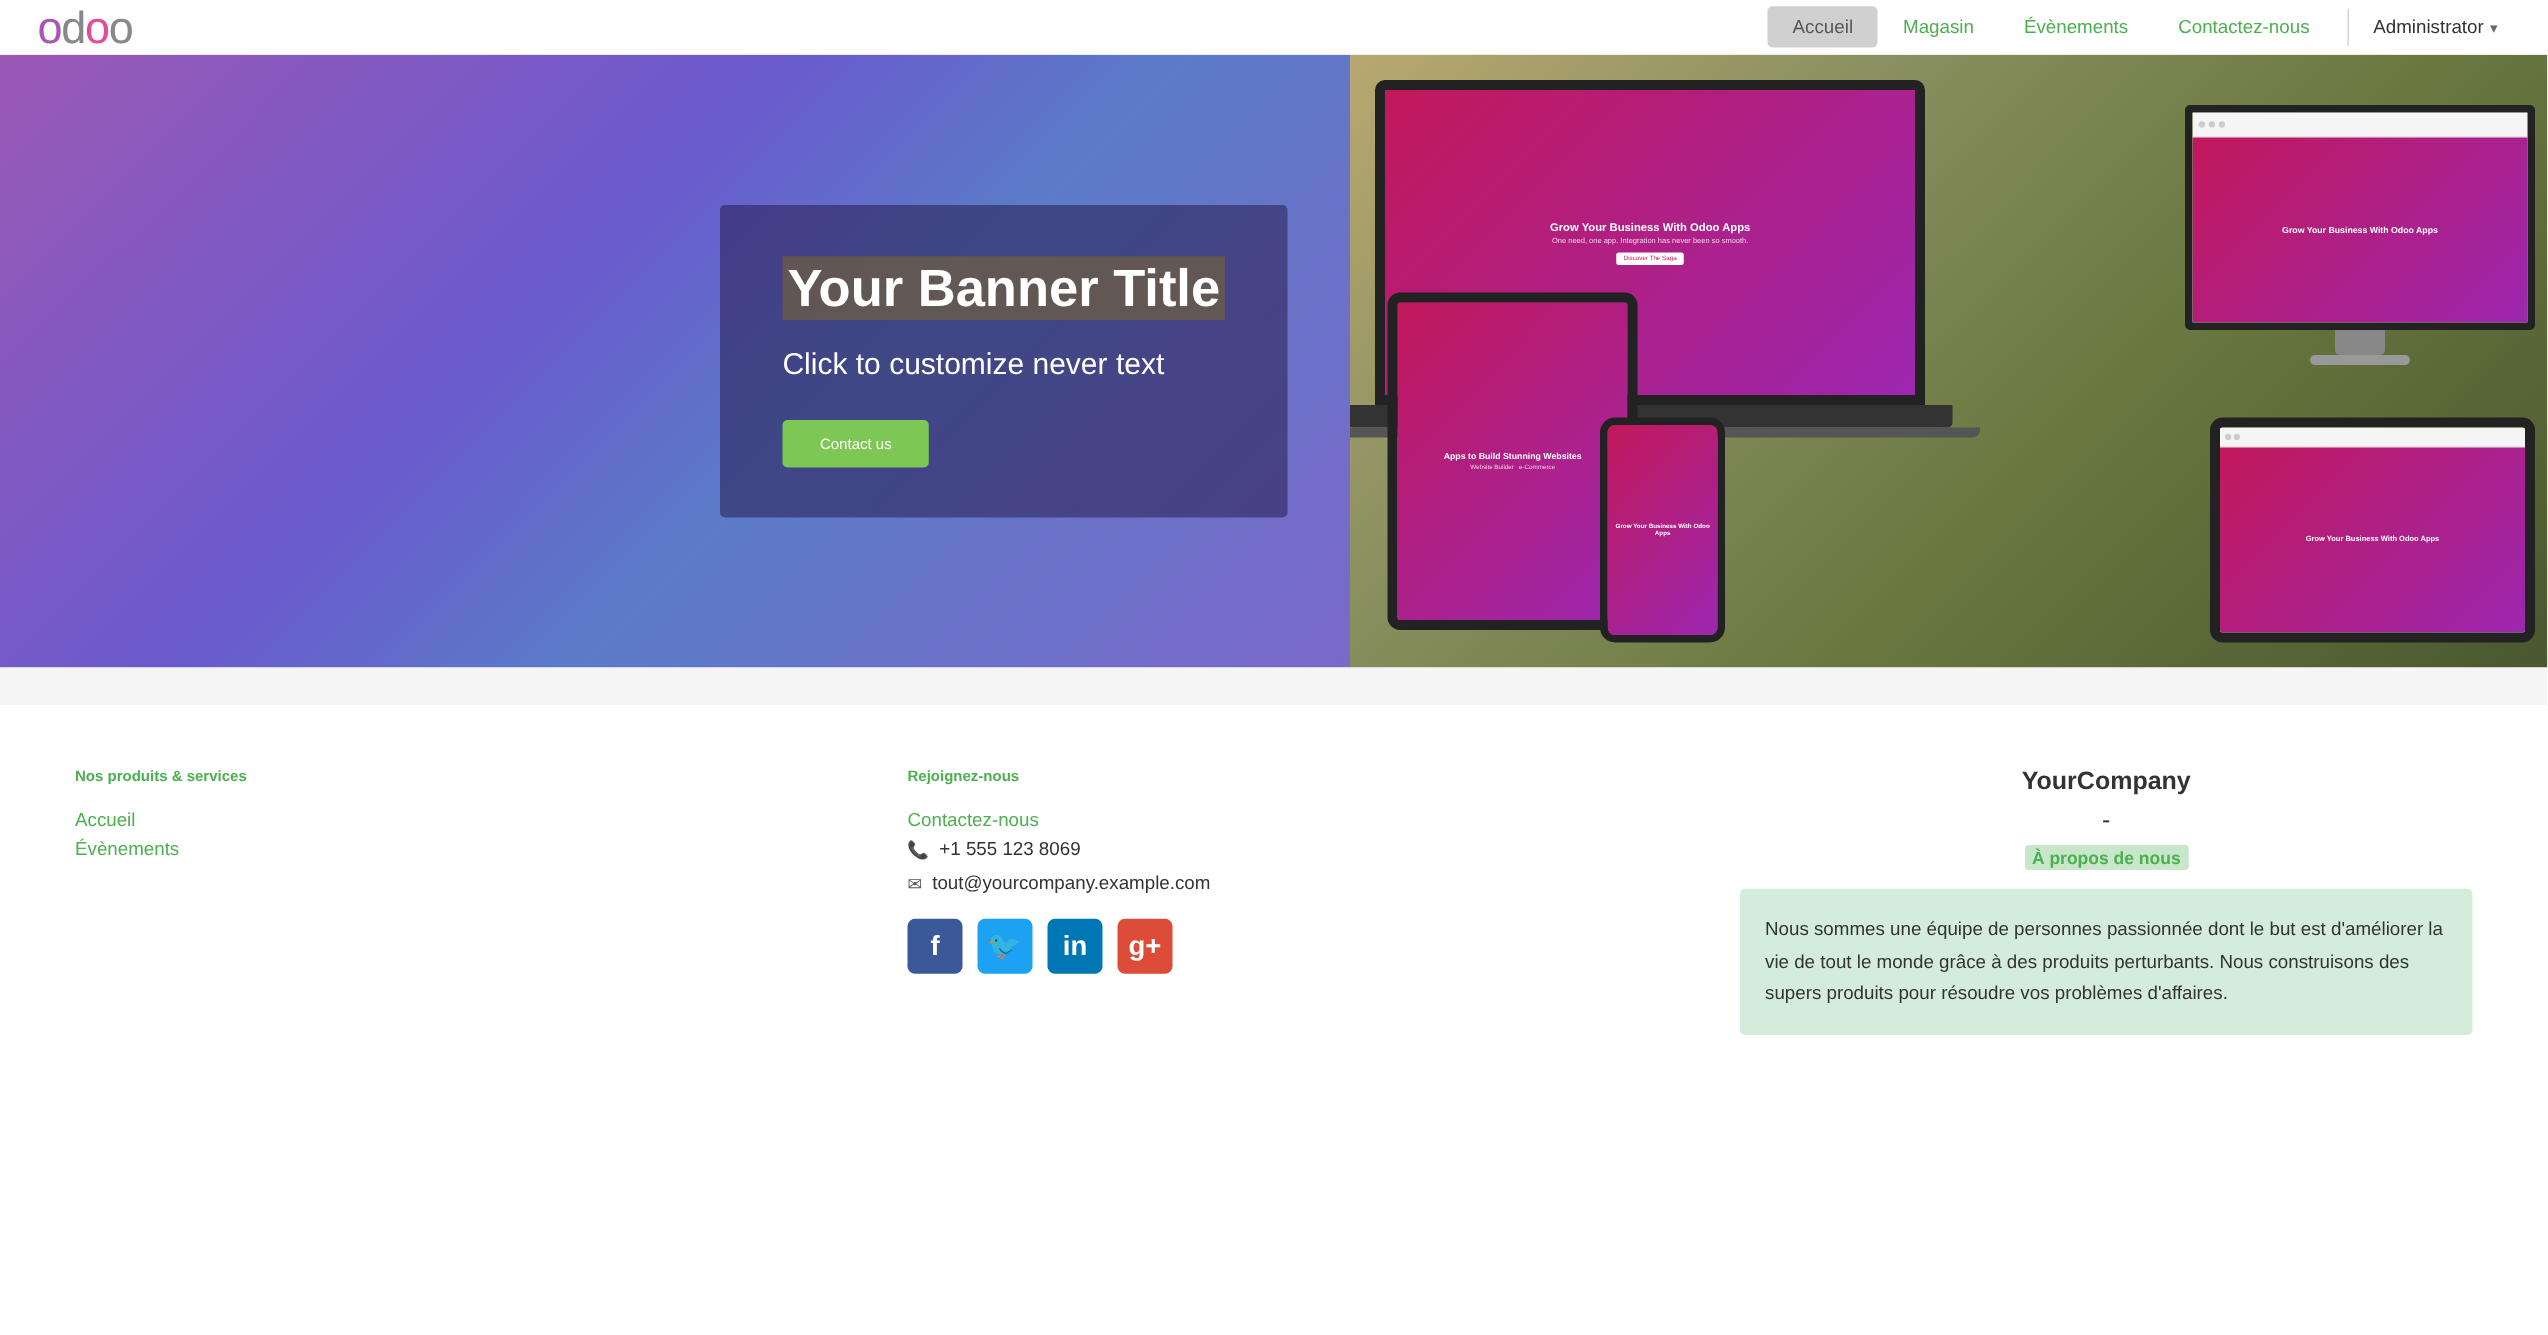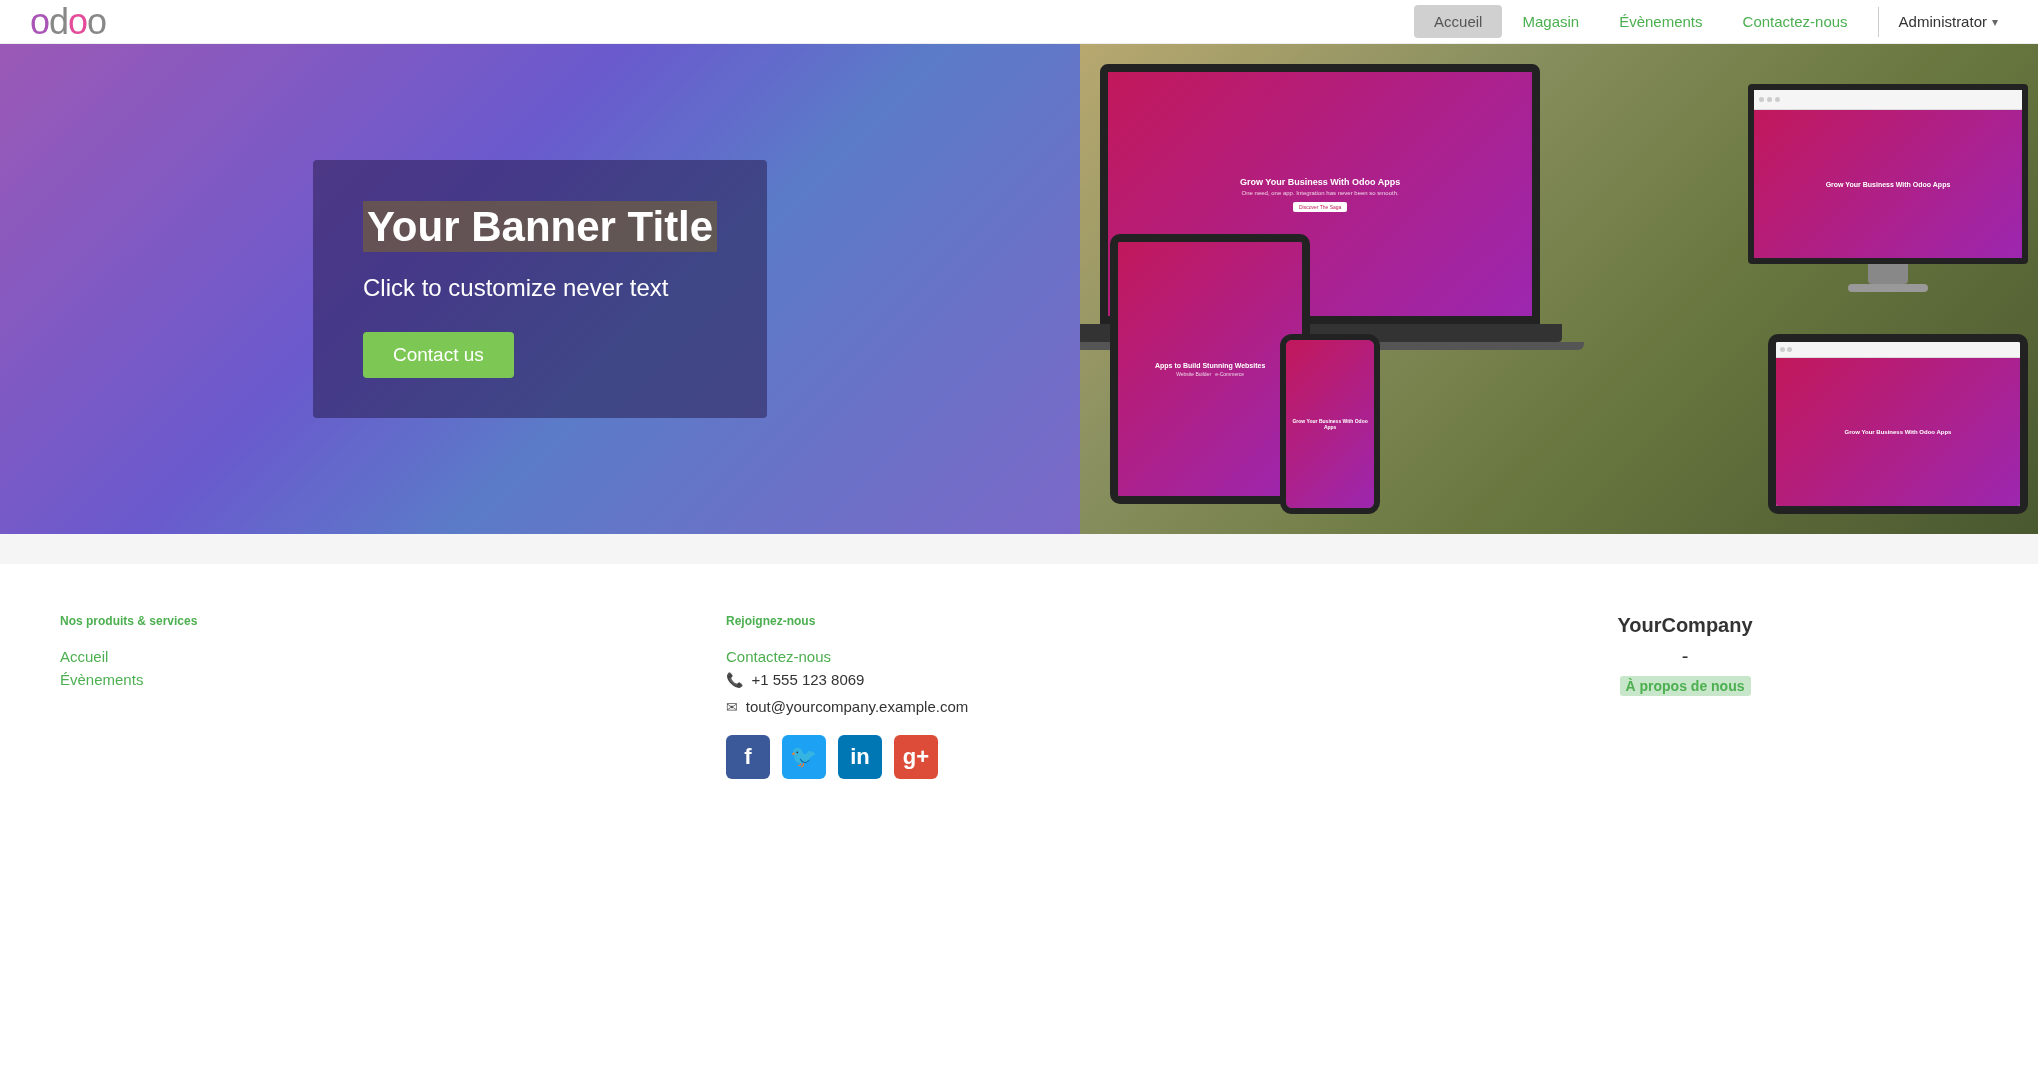--- a/index.html
+++ b/index.html
@@ -71,21 +71,21 @@
       width: 100%;
       height: 490px;
       position: relative;
       overflow: hidden;
     }
     .hero-left {
       width: 53%;
       background: linear-gradient(135deg, #9b59b6 0%, #6a5acd 40%, #5b7bc8 60%, #7b68c8 100%);
       display: flex;
       align-items: center;
-      justify-content: center;
+      justify-content: flex-end;
       padding: 60px 50px;
       position: relative;
     }
     .hero-content-box {
       background: rgba(40, 30, 80, 0.55);
       padding: 40px 50px;
       border-radius: 4px;
       max-width: 580px;
     }
     .banner-title {
@@ -102,21 +102,21 @@
       color: #fff;
       margin-top: 20px;
       font-weight: 400;
     }
     .contact-btn {
       display: inline-block;
       margin-top: 30px;
       padding: 12px 30px;
       background: #7dc855;
       color: #fff;
-      font-size: 19px;
+      font-size: 12px;
       border-radius: 4px;
       cursor: pointer;
       border: none;
       text-decoration: none;
     }
 
     .hero-right {
       width: 47%;
       background: linear-gradient(135deg, #b8a870 0%, #8a9060 30%, #6a7840 60%, #4a5830 100%);
       display: flex;
@@ -559,15 +559,16 @@
       <div class="social-icon social-gp">g+</div>
     </div>
   </div>
 
   <div class="footer-col">
     <div class="company-title-row">
       <span class="company-title">YourCompany</span>
       <span class="company-dash">-</span>
       <a class="about-link">À propos de nous</a>
     </div>
+    <div class="company-desc-box">Nous sommes une équipe de personnes passionnée dont le but est d'améliorer la vie de tout le monde grâce à des produits perturbants. Nous construisons des supers produits pour résoudre vos problèmes d'affaires.</div>
   </div>
 
 </section>
 
 </body></html>

